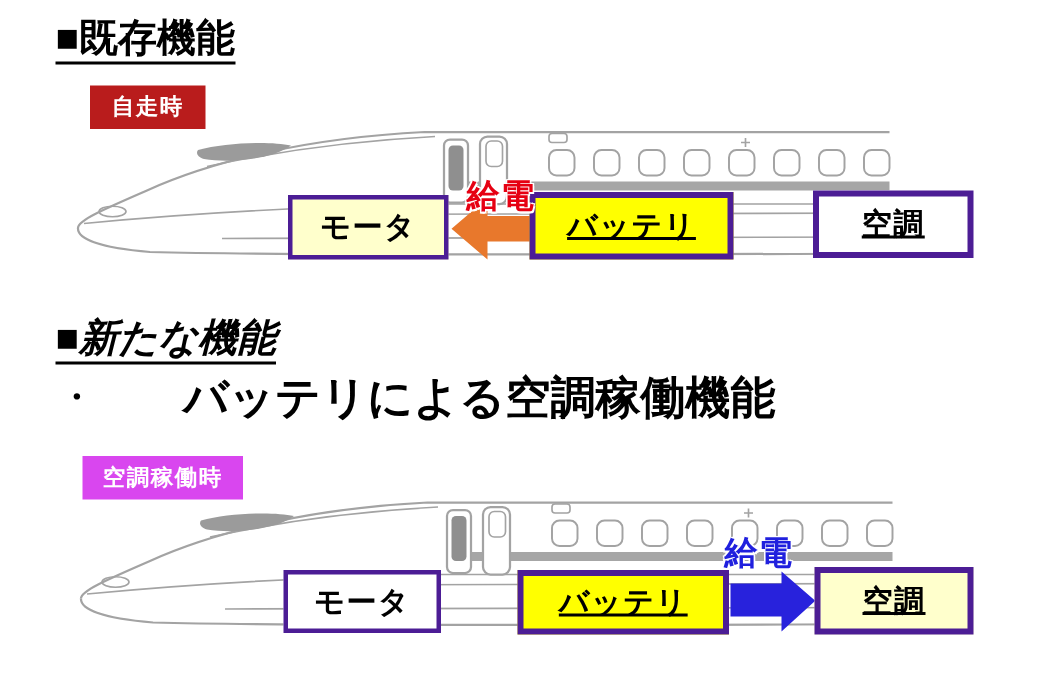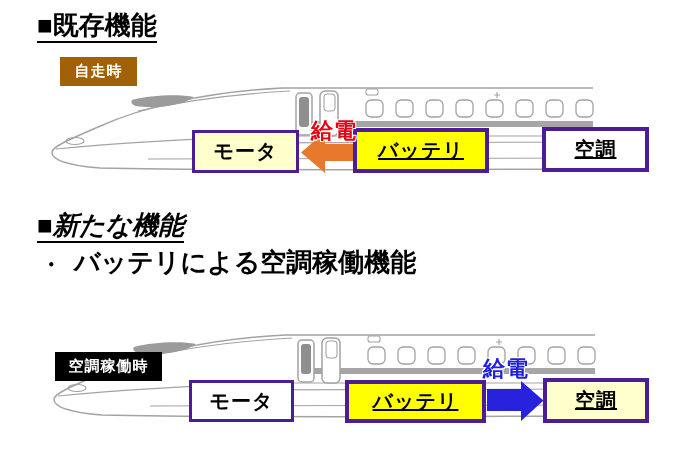--- a/index.html
+++ b/index.html
@@ -6,21 +6,21 @@
   html,body { background:#ffffff; }
   .canvas {
     position:relative; width:692px; height:458px; background:#ffffff;
     font-family:"Liberation Sans", sans-serif; overflow:hidden;
   }
   .layer { position:absolute; left:0; top:0; width:692px; height:458px; pointer-events:none; }
   .heading {
     position:absolute; font-size:26px; font-weight:bold; color:#000;
     border-bottom:2px solid #000; padding-bottom:1px; line-height:1.1; white-space:nowrap;
   }
-  .bullet-line { position:absolute; font-size:26px; font-weight:bold; color:#000; white-space:nowrap; }
+  .bullet-line { position:absolute; font-size:30px; font-weight:bold; color:#000; white-space:nowrap;margin-left:48px; }
   .bullet-marker { position:absolute; font-size:22px; font-weight:bold; color:#000; }
   .badge {
     position:absolute; color:#fff; font-size:15px; font-weight:bold;
     display:flex; align-items:center; justify-content:center; letter-spacing:1px;
   }
   .cbox {
     position:absolute; border:3px solid #4c1d95; display:flex; align-items:center; justify-content:center;
     font-size:20px; font-weight:bold; color:#000; letter-spacing:1px;
   }
   .cbox.thick { border-width:4px;text-decoration:underline; }
@@ -81,37 +81,37 @@
     <use href="#train-shape" transform="translate(50,332)"></use>
   </svg>
 
   <svg class="layer" viewBox="0 0 692 458">
     <polygon points="356,144 325,144 325,132 301,152.5 325,173 325,161 356,161" fill="#E8782C"></polygon>
     <polygon points="487,389 521,389 521,381 543.5,400.5 521,421 521,411 487,411" fill="#2822DC"></polygon>
   </svg>
 
   <div class="heading" style="left:37px; top:11px;">■既存機能</div>
 
-  <div class="badge" style="left: 60px; top: 57px; width: 77px; height: 29px; background-color: #a16207;">自走時</div>
+  <div class="badge" style="left: 60px; top: 57px; width: 77px; height: 29px; background-color: #b91c1c;">自走時</div>
 
   <div class="cbox" style="left: 192px; top: 130px; width: 107px; height: 43px; background-color: rgb(255, 255, 204);">モータ</div>
 
   <div class="cbox thick" style="left: 353px; top: 128px; width: 136px; height: 45px; background-color: rgb(255, 255, 0);">バッテリ</div>
 
   <div class="cbox thick" style="left: 542px; top: 127px; width: 107px; height: 45px; background-color: rgb(255, 255, 255);">空調</div>
 
   <div class="feed" style="left: 311px; top: 116px; color: rgb(230, 0, 18);">給電</div>
 
   <div class="heading" style="left:37px; top:211px;font-style:italic;">■新たな機能</div>
 
   <span class="bullet-marker" style="left:40px; top:250px;">・</span>
 
   <div class="bullet-line" style="left:74px; top:245px;">バッテリによる空調稼働機能</div>
 
-  <div class="badge" style="left: 55px; top: 304px; width: 107px; height: 29px; background-color: #000000; margin-top: 48px;">空調稼働時</div>
+  <div class="badge" style="left: 55px; top: 304px; width: 107px; height: 29px; background-color: #d946ef;">空調稼働時</div>
 
   <div class="cbox" style="left: 189px; top: 380px; width: 105px; height: 42px; background-color: rgb(255, 255, 255);">モータ</div>
 
   <div class="cbox thick" style="left: 345px; top: 380px; width: 141px; height: 43px; background-color: rgb(255, 255, 0);">バッテリ</div>
 
   <div class="cbox thick" style="left: 543px; top: 378px; width: 106px; height: 45px; background-color: rgb(255, 255, 204);">空調</div>
 
   <div class="feed" style="left: 483px; top: 354px; color: rgb(32, 32, 222);">給電</div>
 
 </div>

